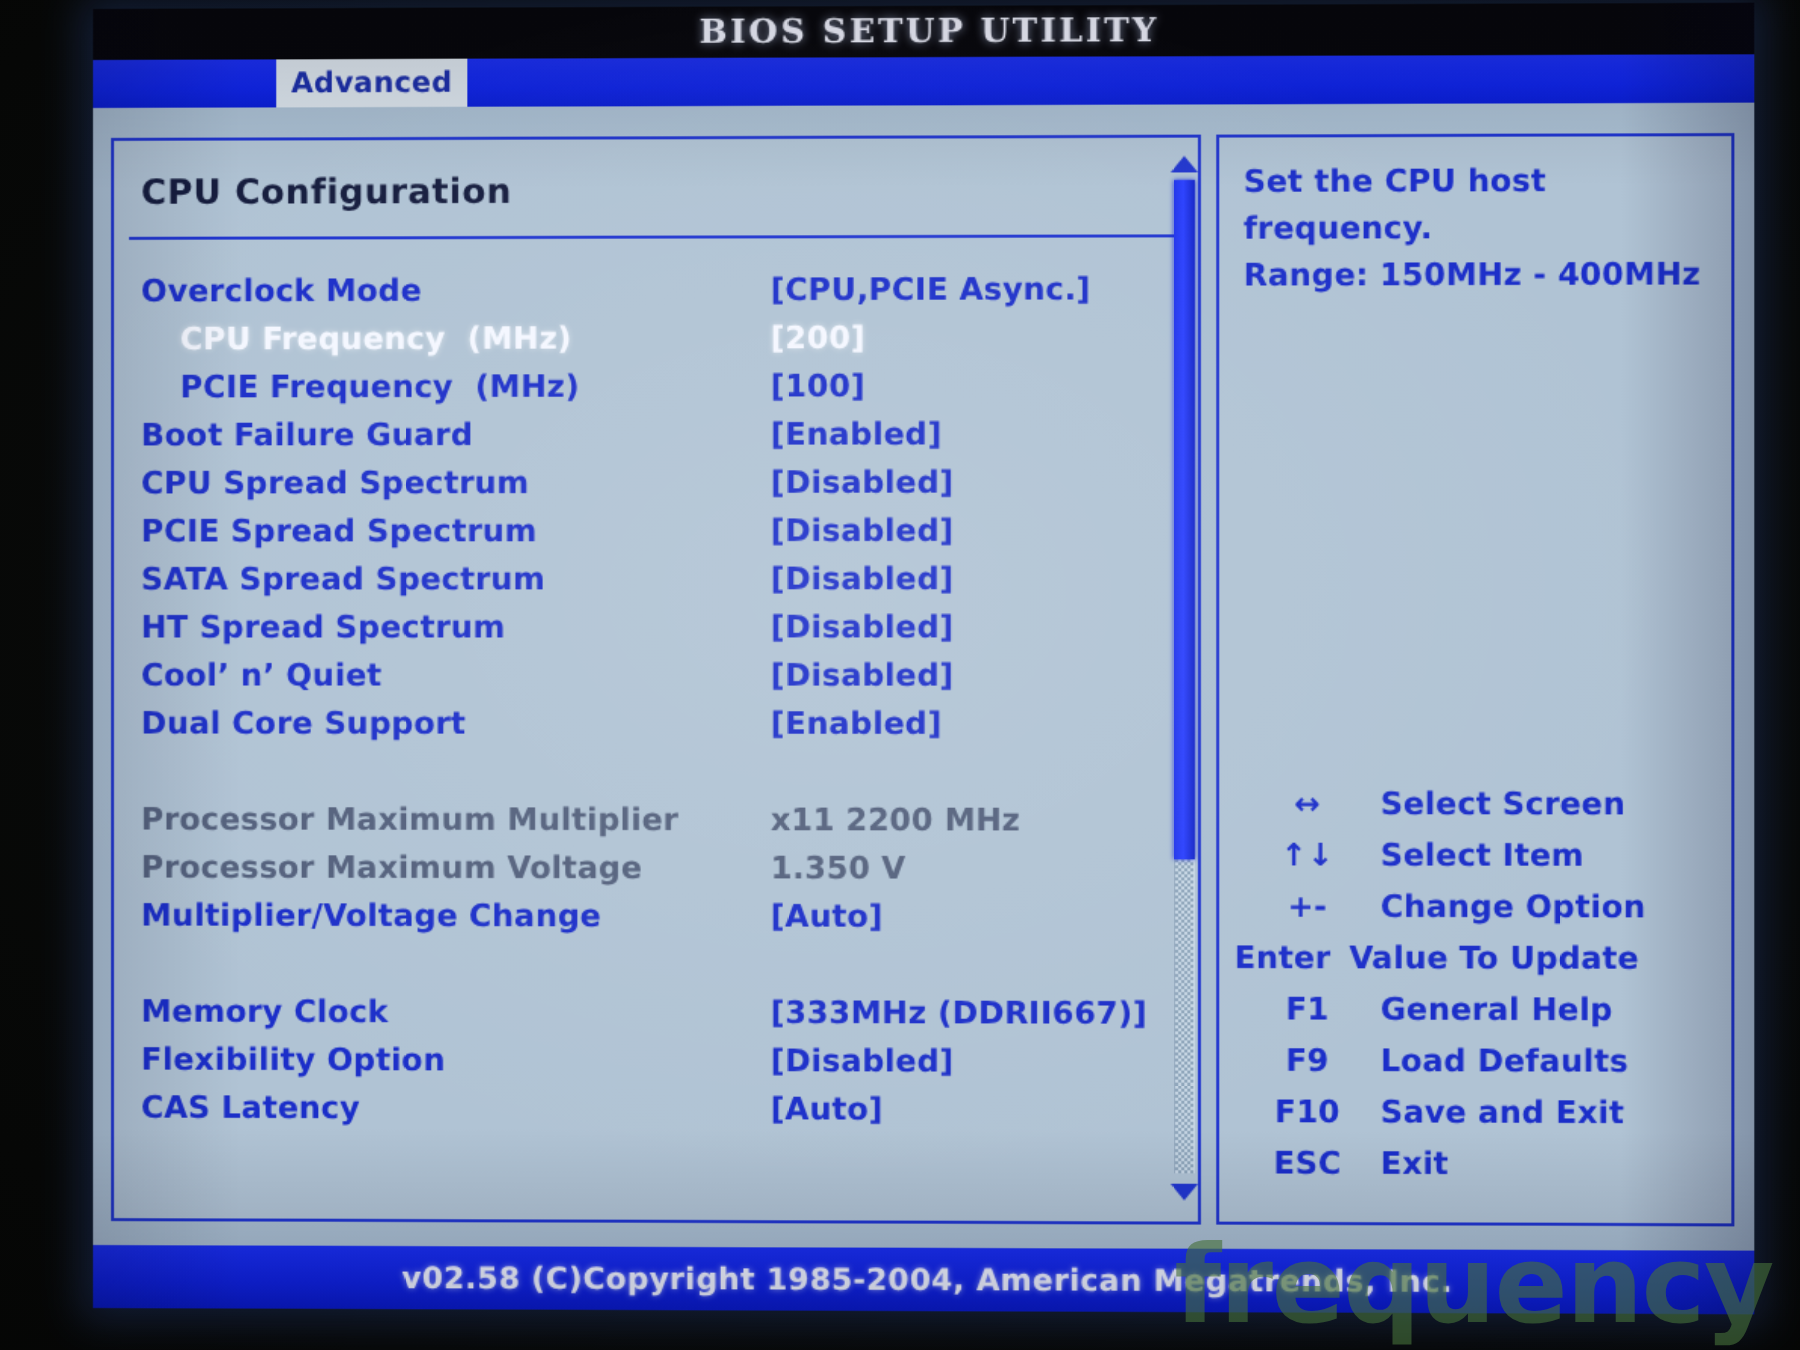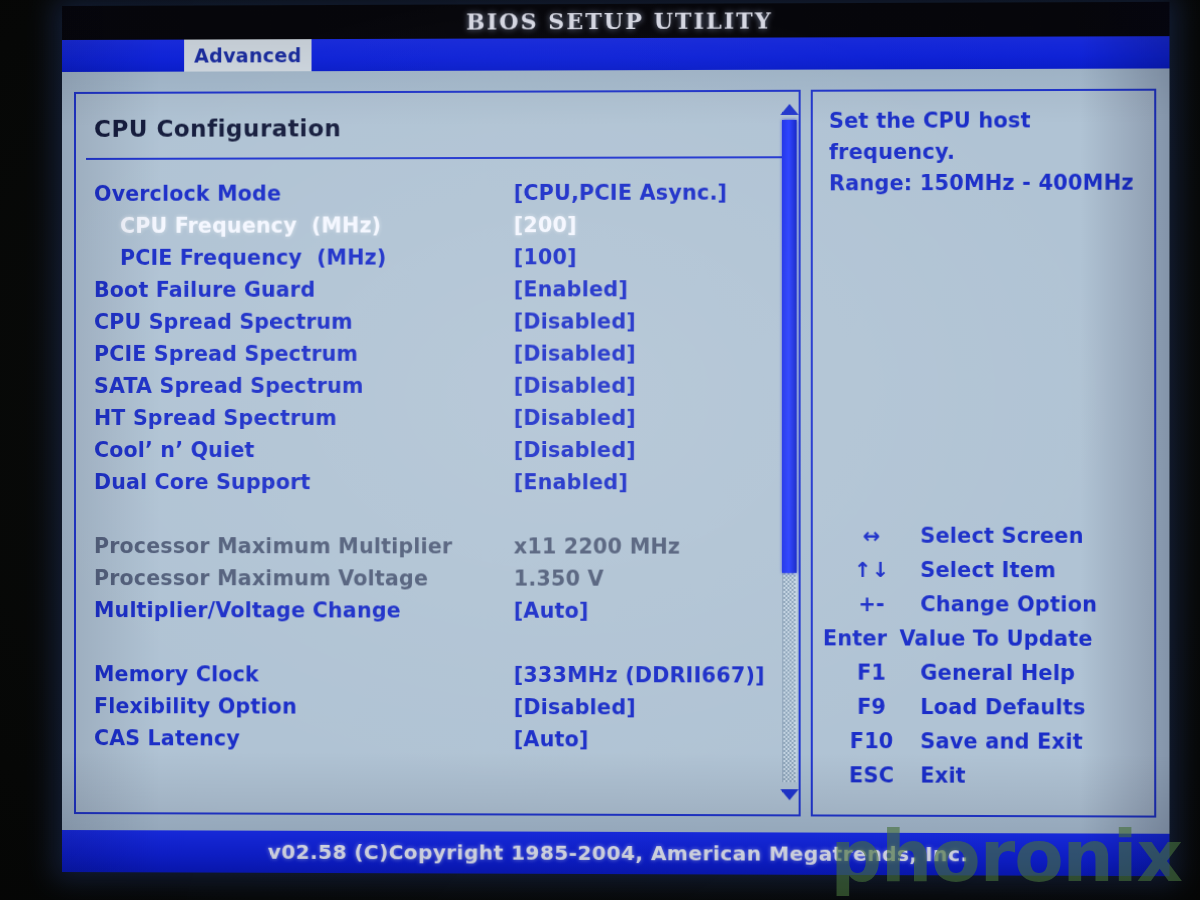--- a/index.html
+++ b/index.html
@@ -373,14 +373,14 @@
 
     </div>
 
     <div id="footer-pad"></div>
     <div id="footer">
       <span class="f">v02.58 (C)Copyright 1985-2004, American Megatrends, Inc.</span>
     </div>
 
   </div>
 
-  <div id="watermark">phoronix</div>
+  <div id="watermark">frequency</div>
 </div>
 
 </body></html>

